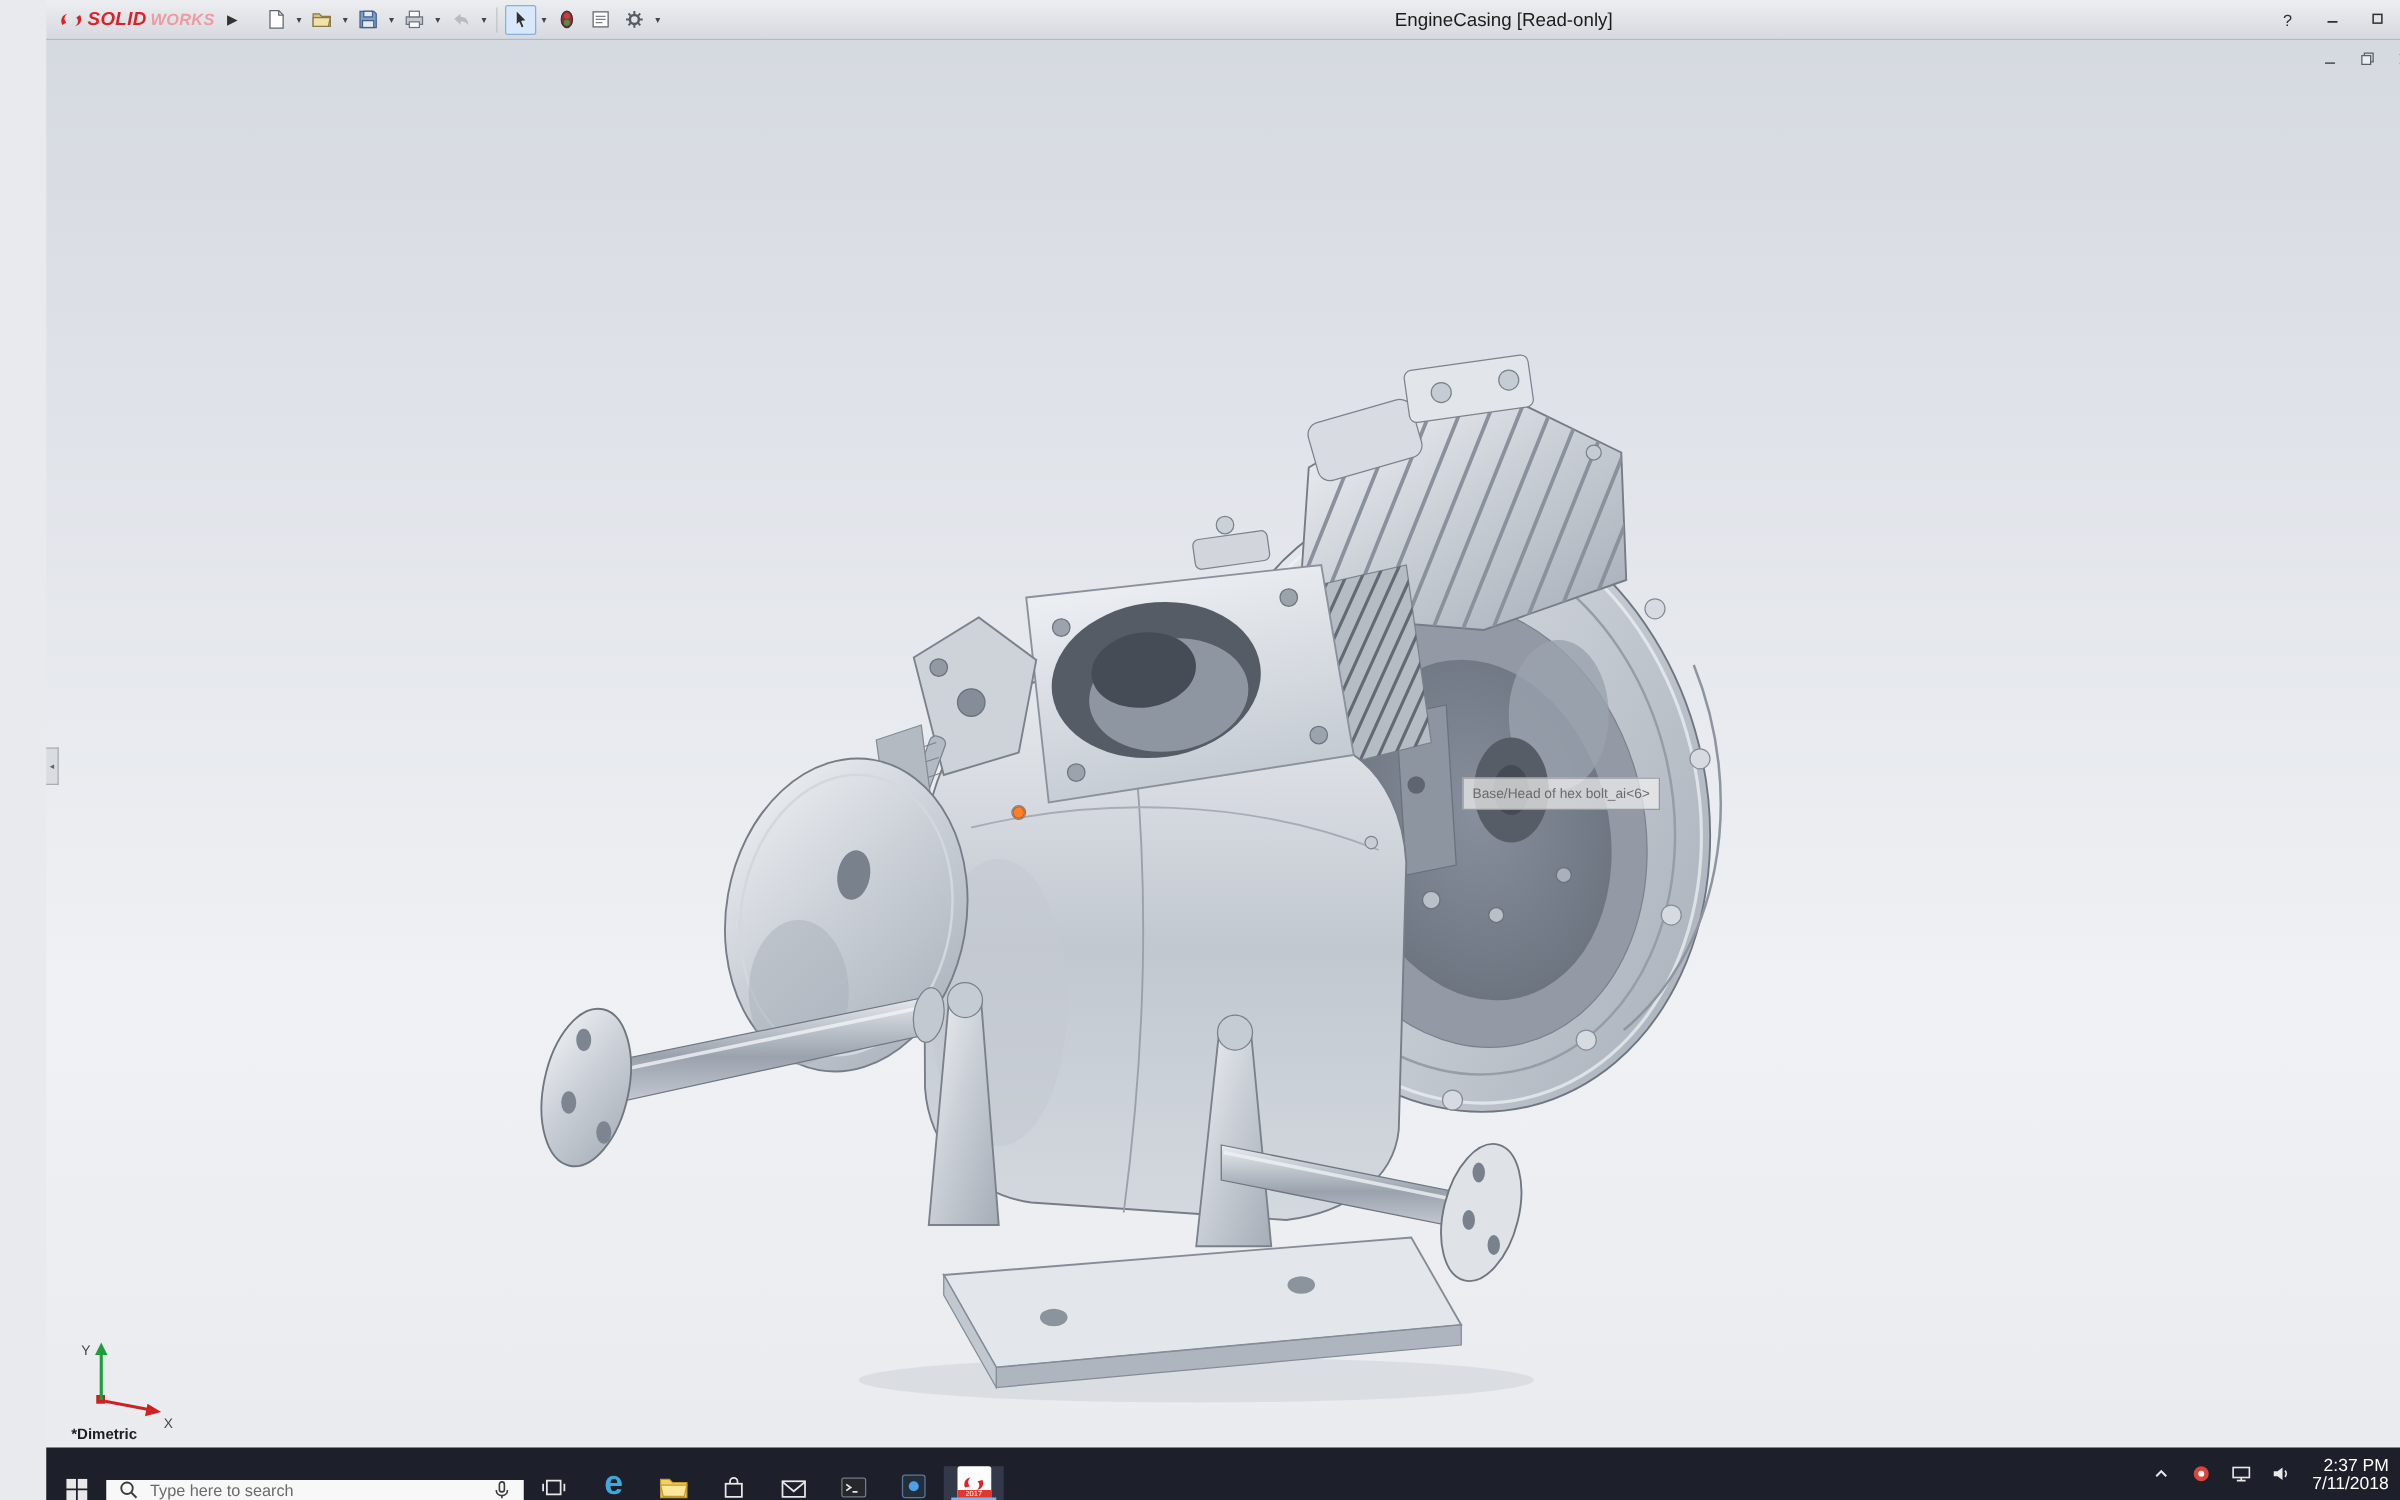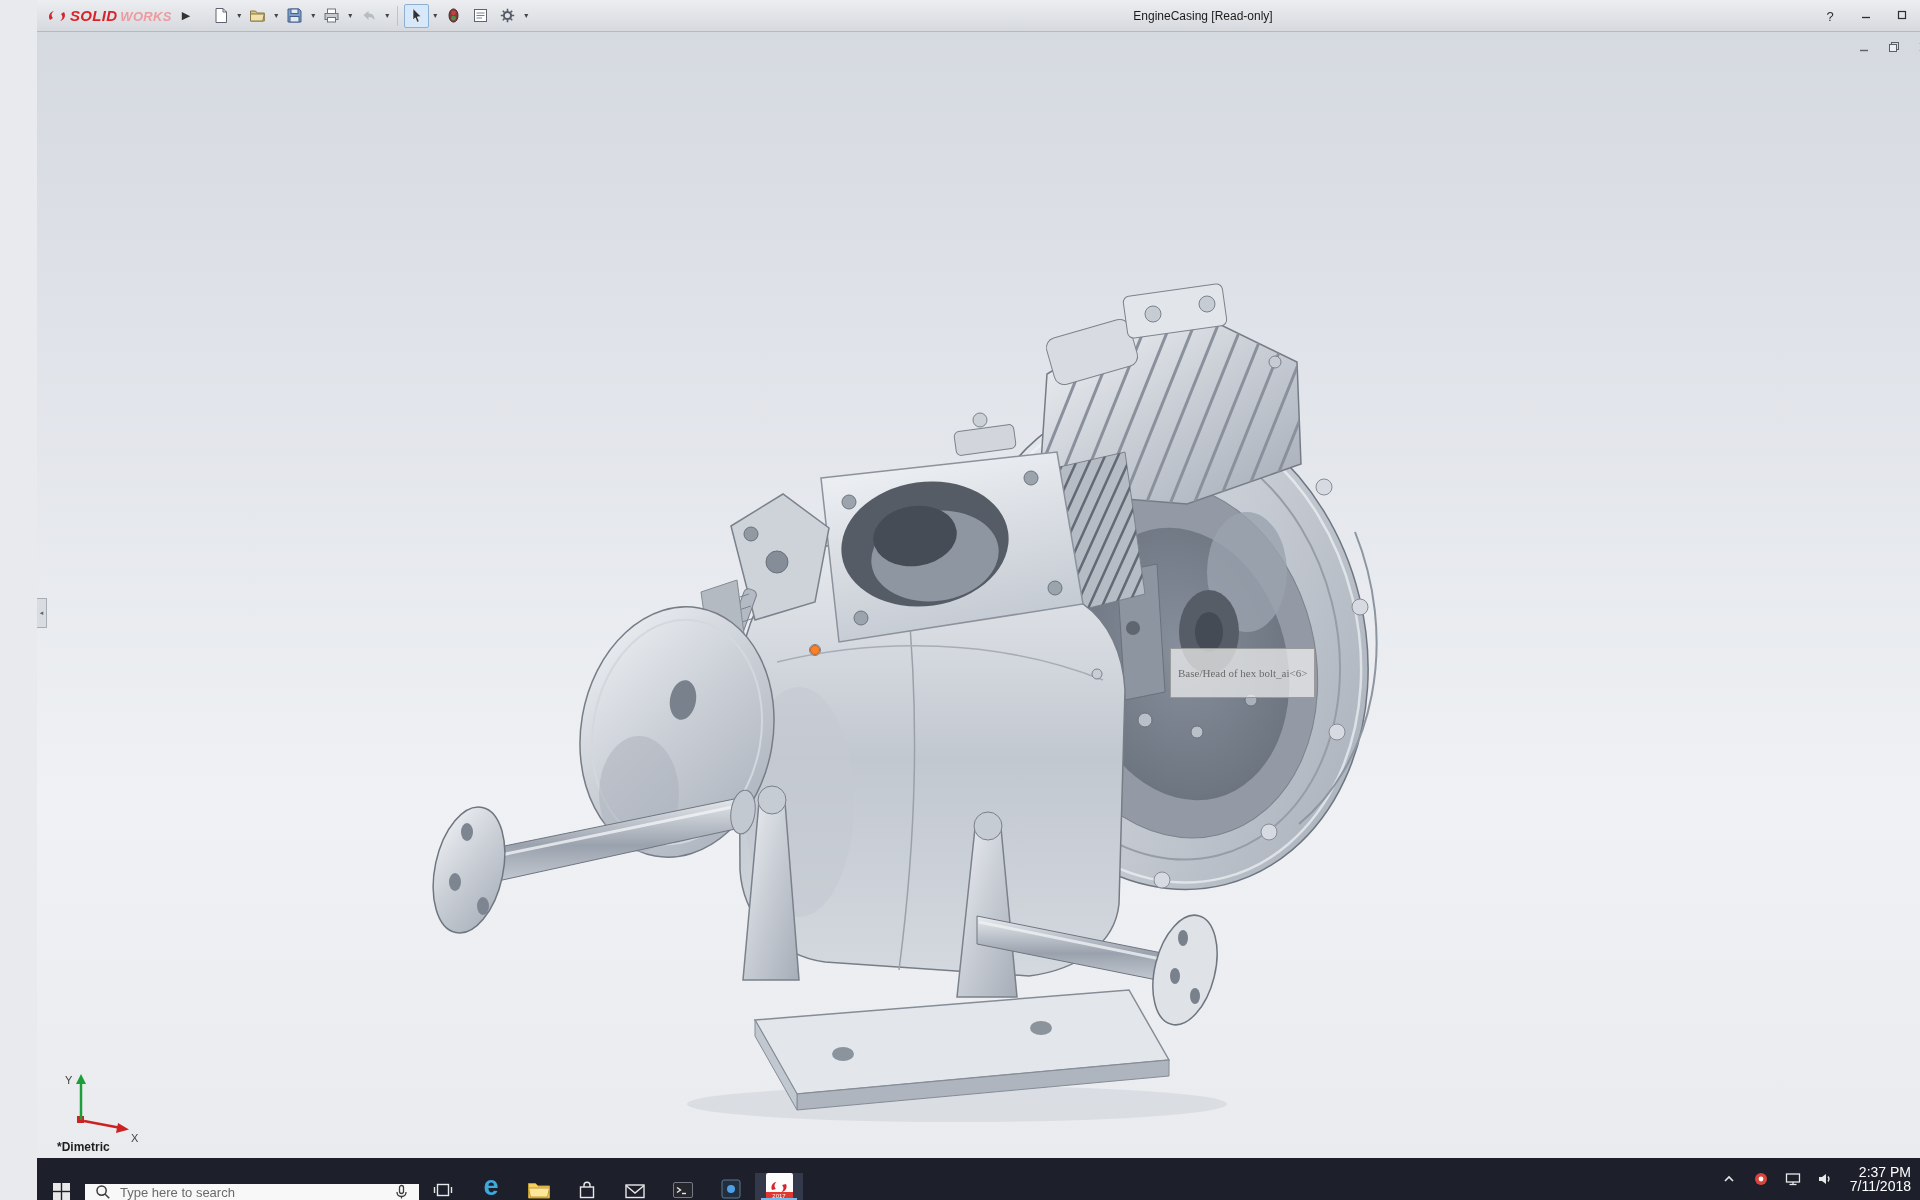--- a/index.html
+++ b/index.html
@@ -16,35 +16,35 @@
   .brand-solid { color:#d8232a; font-weight:bold; font-style:italic; font-size:15px; letter-spacing:.3px; }
   .brand-works { color:#ec9ba0; font-weight:bold; font-style:italic; font-size:13px; letter-spacing:.3px; }
   .menu-expand { color:#333; font-size:11px; padding:0 10px 0 4px; cursor:default; }
   .toolbar { display:flex; align-items:center; gap:2px; padding-left:8px; }
   .tb-btn { display:flex; align-items:center; height:24px; padding:0 3px; border:1px solid transparent; border-radius:2px; }
   .tb-btn.pressed { background:#d6e8f9; border:1px solid #8cb0d4; }
   .tb-btn svg { display:block; }
   .dd-arrow { font-size:8px; color:#444; padding:0 2px; }
   .tb-sep { width:1px; height:20px; background:#bfc3c9; margin:0 4px; }
   .win-title { position:absolute; left:1166px; transform:translateX(-50%); top:0; height:32px;
-    display:flex; align-items:center; font-size:12px; color:#1b1b1b; white-space:nowrap; }
+    display:flex; align-items:center; font-size:15px; color:#1b1b1b; white-space:nowrap; }
   .win-controls { position:absolute; right:10px; top:0; height:32px; display:flex; align-items:center; gap:18px; }
   .win-controls .wc { color:#2e2e2e; font-size:13px; width:18px; text-align:center; }
 
   
   .viewport { position:absolute; top:32px; left:0; width:1920px; height:1126px;
     background:linear-gradient(180deg,#d5d9e0 0%, #e0e3e9 28%, #eff1f4 68%, #e9ebef 100%); }
   .model-svg { position:absolute; inset:0; }
 
   .doc-controls { position:absolute; top:8px; right:26px; display:flex; gap:16px; z-index:5; }
   .doc-controls .dc { width:14px; height:14px; }
 
-  .tooltip { position:absolute; left:1133px; top:616px; padding:18px 7px;
+  .tooltip { position:absolute; left:1133px; top:590px; padding:6px 7px;
     background:rgba(240,240,240,.72); border:1px solid #9a9a9a; color:#6b6b6b;
-    font-size:11px; white-space:nowrap; z-index:6;font-family:Liberation Serif, serif; }
+    font-size:11px; white-space:nowrap; z-index:6; }
 
   .orientation-label { position:absolute; left:20px; bottom:4px; font-size:12px;
     font-weight:bold; color:#1e1e1e; z-index:5;text-align:center; }
 
   .panel-tab { position:absolute; left:0; top:566px; width:10px; height:30px;
     background:#d9dce1; border:1px solid #a9adb4; border-left:none;
     display:flex; align-items:center; justify-content:center;
     color:#5d636c; font-size:7px; z-index:5; }
 
   

